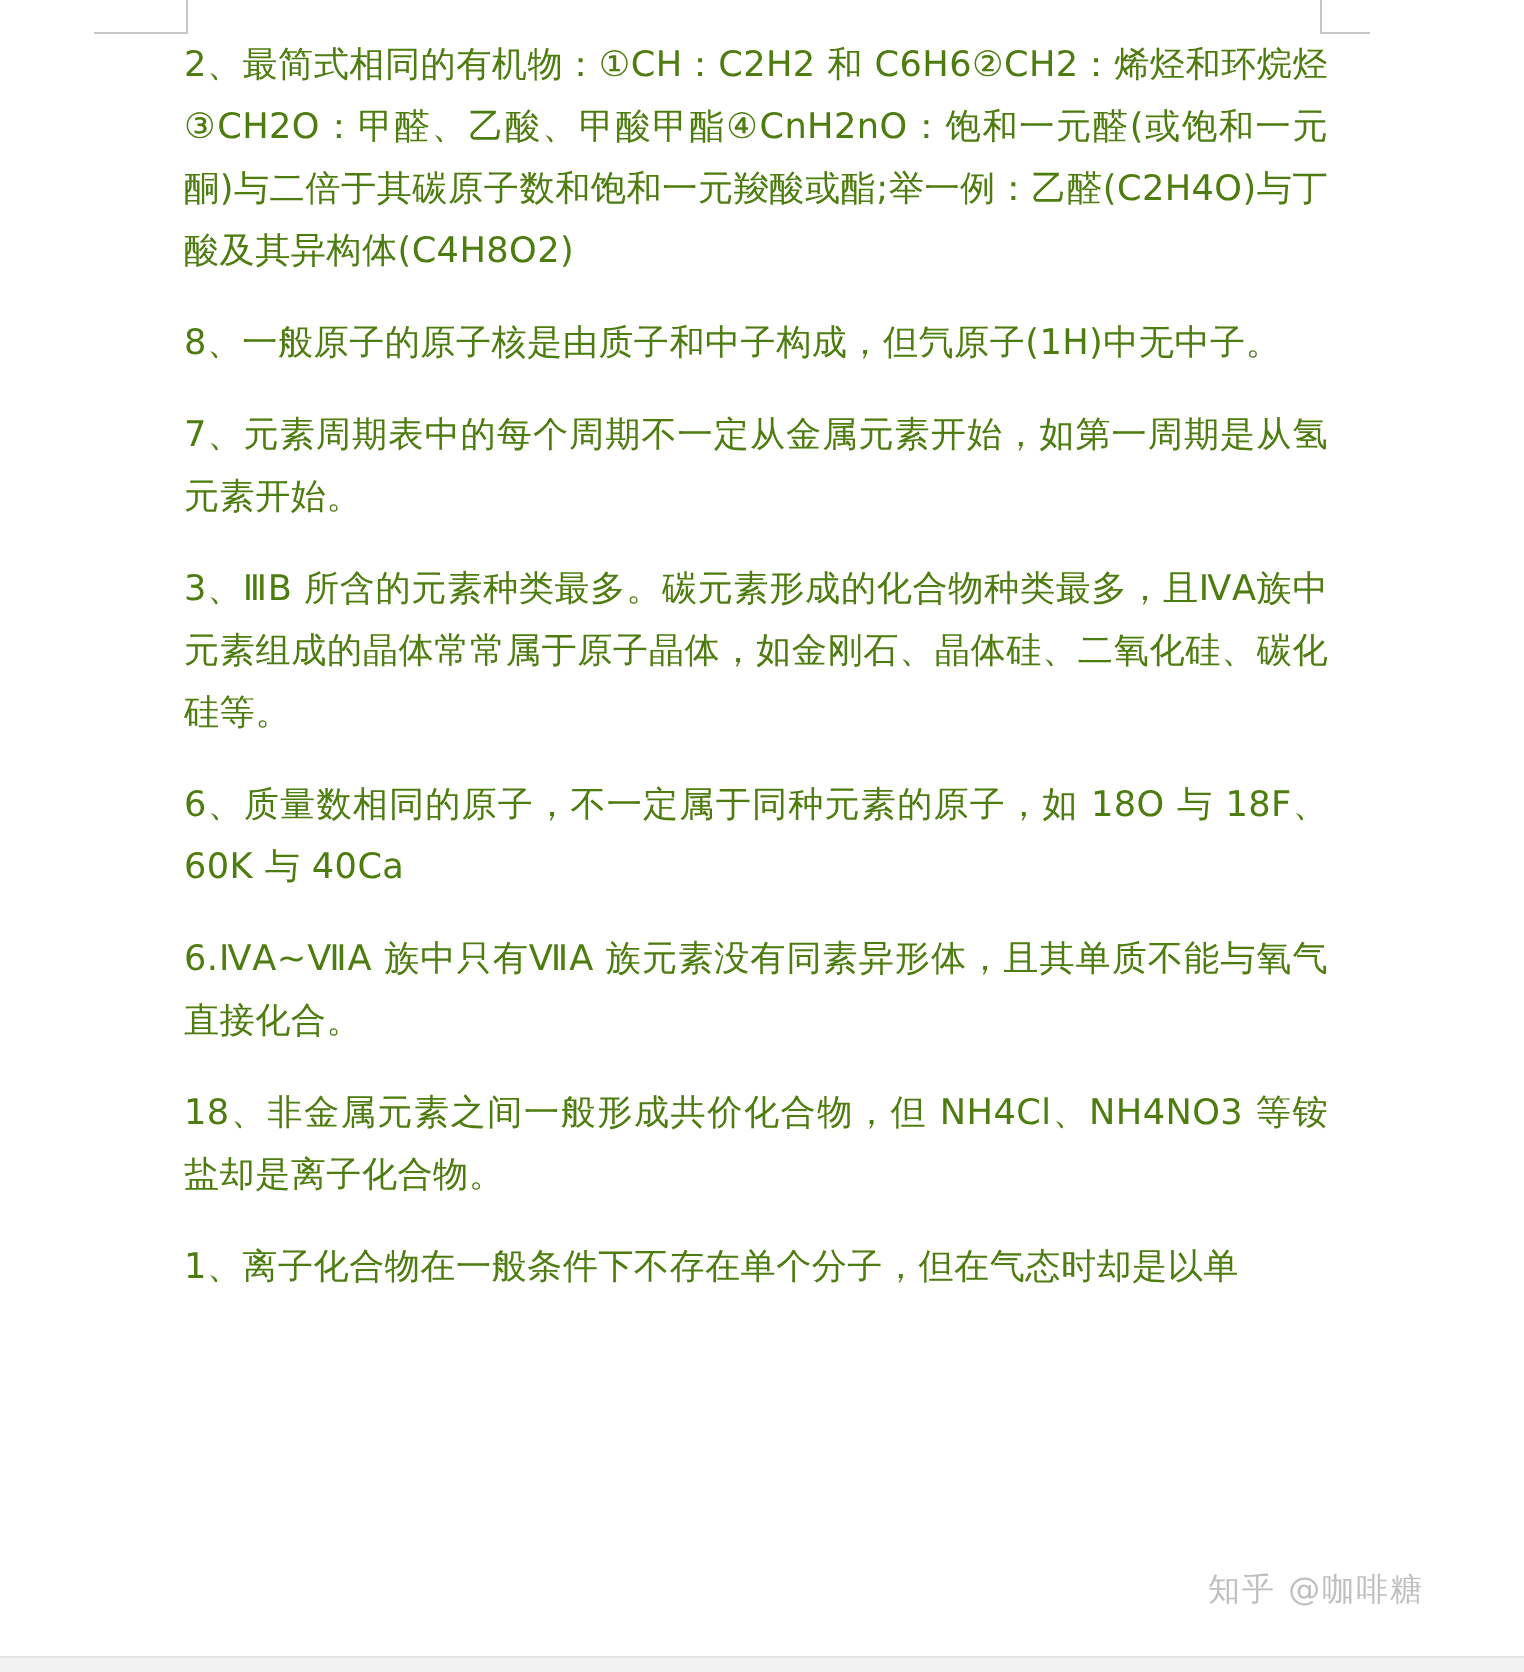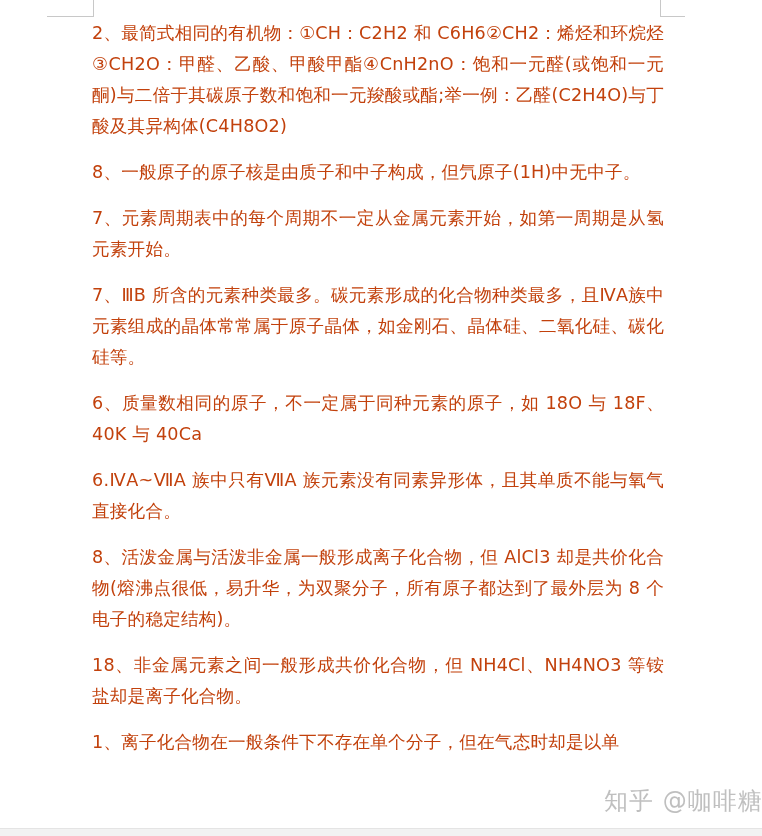--- a/index.html
+++ b/index.html
@@ -50,28 +50,28 @@
       left: 92px;
       top: 18px;
       width: 572px;
     }
     .para {
       margin: 0 0 15px 0;
       font-size: 17.6px;
       line-height: 31px;
       letter-spacing: 0.2px;
       text-align: justify;
-      color: #c2410c;
+      color: #4d7c0f;
       word-break: break-all;
     }
     .watermark {
       position: absolute;
       left: 604px;
       top: 785px;
-      font-size: 24px;
+      font-size: 16px;
       color: rgba(170,170,170,0.75);
       white-space: nowrap;
       letter-spacing: 1px;
     }
     .bottom-bar {
       position: absolute;
       left: 0;
       top: 828px;
       width: 762px;
       height: 8px;
@@ -83,24 +83,23 @@
 <body>
 
 <div class="page">
   <div class="corner-mark corner-tl"></div>
   <div class="corner-mark corner-tr"></div>
 
   <div class="content">
     <p class="para">2、最简式相同的有机物：①CH：C2H2 和 C6H6②CH2：烯烃和环烷烃③CH2O：甲醛、乙酸、甲酸甲酯④CnH2nO：饱和一元醛(或饱和一元酮)与二倍于其碳原子数和饱和一元羧酸或酯;举一例：乙醛(C2H4O)与丁酸及其异构体(C4H8O2)</p>
     <p class="para">8、一般原子的原子核是由质子和中子构成，但氕原子(1H)中无中子。</p>
     <p class="para">7、元素周期表中的每个周期不一定从金属元素开始，如第一周期是从氢元素开始。</p>
-    <p class="para">7、ⅢB 所含的元素种类最多。碳元素形成的化合物种类最多，且ⅣA族中元素组成的晶体常常属于原子晶体，如金刚石、晶体硅、二氧化硅、碳化硅等。</p>
-    <p class="para">6、质量数相同的原子，不一定属于同种元素的原子，如 18O 与 18F、40K 与 40Ca</p>
+    <p class="para">3、ⅢB 所含的元素种类最多。碳元素形成的化合物种类最多，且ⅣA族中元素组成的晶体常常属于原子晶体，如金刚石、晶体硅、二氧化硅、碳化硅等。</p>
+    <p class="para">6、质量数相同的原子，不一定属于同种元素的原子，如 18O 与 18F、60K 与 40Ca</p>
     <p class="para">6.ⅣA~ⅦA 族中只有ⅦA 族元素没有同素异形体，且其单质不能与氧气直接化合。</p>
-    <p class="para">8、活泼金属与活泼非金属一般形成离子化合物，但 AlCl3 却是共价化合物(熔沸点很低，易升华，为双聚分子，所有原子都达到了最外层为 8 个电子的稳定结构)。</p>
     <p class="para">18、非金属元素之间一般形成共价化合物，但 NH4Cl、NH4NO3 等铵盐却是离子化合物。</p>
     <p class="para">1、离子化合物在一般条件下不存在单个分子，但在气态时却是以单</p>
   </div>
 
   <div class="watermark">知乎 @咖啡糖</div>
 
   <div class="bottom-bar"></div>
 </div>
 
 </body></html>

